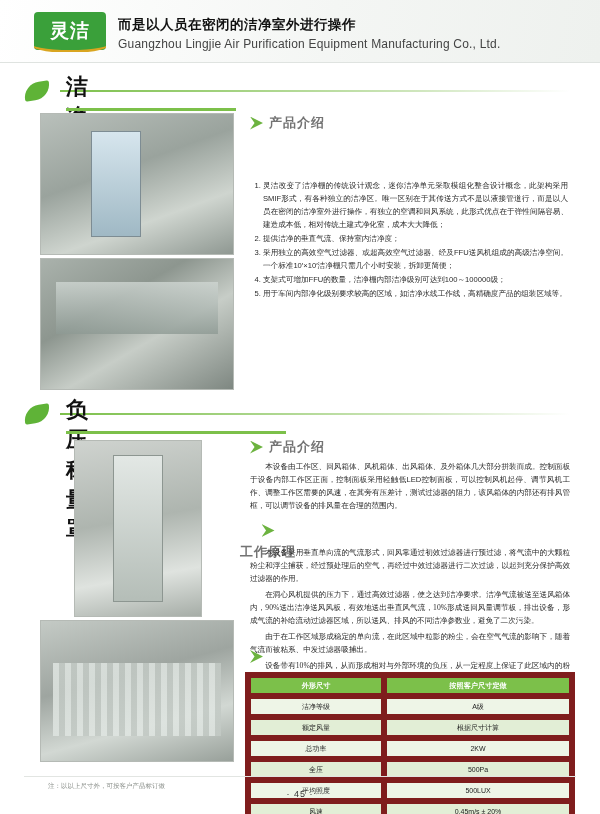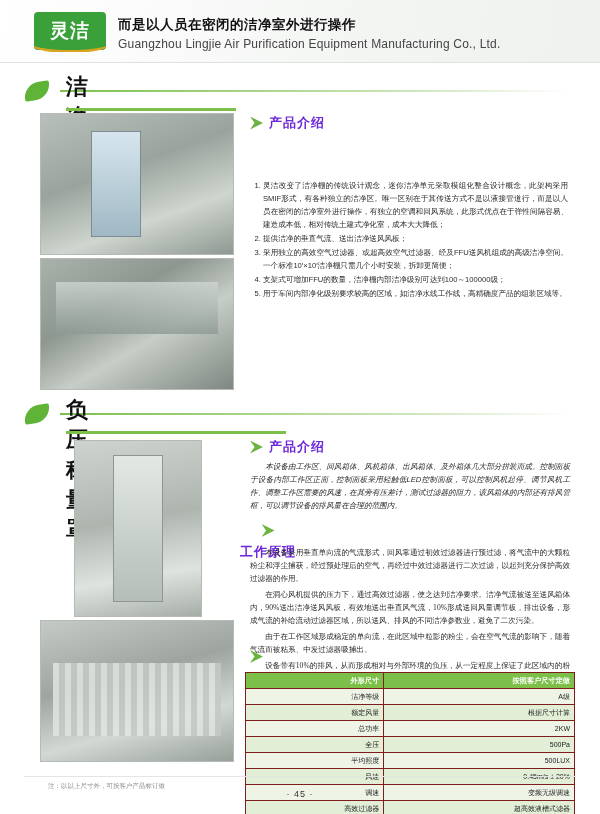--- a/index.html
+++ b/index.html
@@ -108,37 +108,37 @@
 
   
   .sub-head{
     position:absolute;display:flex;align-items:center;gap:6px;
   }
   .sub-arrow-box{
     width:13px;height:13px;background:#6cb33f;
     clip-path:polygon(0 0,100% 50%,0 100%,35% 50%);
   }
   .sub-text{
-    font-size:13px;font-weight:bold;color:#6d28d9;letter-spacing:1px;
+    font-size:13px;font-weight:bold;color:#737373;letter-spacing:1px;
   }
   .para{
     position:absolute;font-size:7.6px;line-height:1.72;color:#2a2a2a;
     text-align:justify;
   }
   .para ol{margin:0;padding-left:13px;}
   .para ol li{margin-bottom:1px;}
   .para p{margin:0 0 3px 0;text-indent:2em;}
 
   
   .tbl{
     position:absolute;left:245px;top:672px;width:330px;
     border-collapse:collapse;font-size:7px;
   }
   .tbl th,.tbl td{
-    border:1px solid #7f1d1d;padding:2.5px 4px;text-align:right;
+    border:6px solid #7f1d1d;padding:2.5px 4px;text-align:center;
     color:#222;
   }
   .tbl thead th{
     background:#7cc04a;color:#ffffff;font-weight:bold;font-size:7.2px;
   }
   .tbl tbody tr:nth-child(odd) td{background:#eef5e7;}
   .tbl tbody tr:nth-child(even) td{background:#e2eed6;}
   .tbl td.k{width:42%;}
 
   .note{
@@ -184,21 +184,21 @@
   </div>
 
   <div class="sub-head" style="left:250px;top:114px;">
     <span class="sub-arrow-box"></span>
     <span class="sub-text">产品介绍</span>
   </div>
 
   <div class="para" style="left:250px;top:136px;width:318px;margin-top:43px;">
     <ol>
       <li>灵洁改变了洁净棚的传统设计观念，迷你洁净单元采取模组化整合设计概念，此架构采用SMIF形式，有各种独立的洁净区。唯一区别在于其传送方式不是以液接管道行，而是以人员在密闭的洁净室外进行操作，有独立的空调和回风系统，此形式优点在于弹性间隔容易、建造成本低，相对传统土建式净化室，成本大大降低；</li>
-      <li>提供洁净的垂直气流、送出洁净送风风板；</li>
+      <li>提供洁净的垂直气流、保持室内洁净度；</li>
       <li>采用独立的高效空气过滤器、或超高效空气过滤器、经及FFU送风机组成的高级洁净空间。一个标准10′×10′洁净棚只需几个小时安装，拆卸更简便；</li>
       <li>支架式可增加FFU的数量，洁净棚内部洁净级别可达到100～100000级；</li>
       <li>用于车间内部净化级别要求较高的区域，如洁净水线工作线，高精确度产品的组装区域等。</li>
     </ol>
   </div>
 
   <div class="sec-title-wrap" style="left:0;top:399px;">
     <div class="sec-bar">
       <div class="leaf"></div>
       <div class="line"></div>
@@ -211,21 +211,21 @@
     <div class="tone"></div>
   </div>
   <div class="ph img4" style="left:40px;top:620px;width:192px;height:140px;">
     <div class="tone"></div>
   </div>
 
   <div class="sub-head" style="left:250px;top:438px;">
     <span class="sub-arrow-box"></span>
     <span class="sub-text">产品介绍</span>
   </div>
-  <div class="para" style="left:250px;top:460px;width:320px;font-style:italic;">
+  <div class="para" style="left:250px;top:460px;width:320px;">
     <p>本设备由工作区、回风箱体、风机箱体、出风箱体、及外箱体几大部分拼装而成。控制面板于设备内部工作区正面，控制面板采用轻触低LED控制面板，可以控制风机起停、调节风机工作、调整工作区需要的风速，在其旁有压差计，测试过滤器的阻力，该风箱体的内部还有排风管框，可以调节设备的排风量在合理的范围内。</p>
   </div>
 
   <div class="sub-head" style="left:240px;top:524px;flex-direction:column;">
     <span class="sub-arrow-box"></span>
     <span class="sub-text">工作原理</span>
   </div>
   <div class="para" style="left:250px;top:546px;width:320px;font-family:Liberation Serif, serif;">
     <p>本设备采用垂直单向流的气流形式，回风靠通过初效过滤器进行预过滤，将气流中的大颗粒粉尘和浮尘捕获，经过预处理后的空气，再经过中效过滤器进行二次过滤，以起到充分保护高效过滤器的作用。</p>
     <p>在洞心风机提供的压力下，通过高效过滤器，使之达到洁净要求。洁净气流被送至送风箱体内，90%送出洁净送风风板，有效地送出垂直风气流，10%形成送回风量调节板，排出设备，形成气流的补给流动过滤器区域，所以送风、排风的不同洁净参数业，避免了二次污染。</p>

